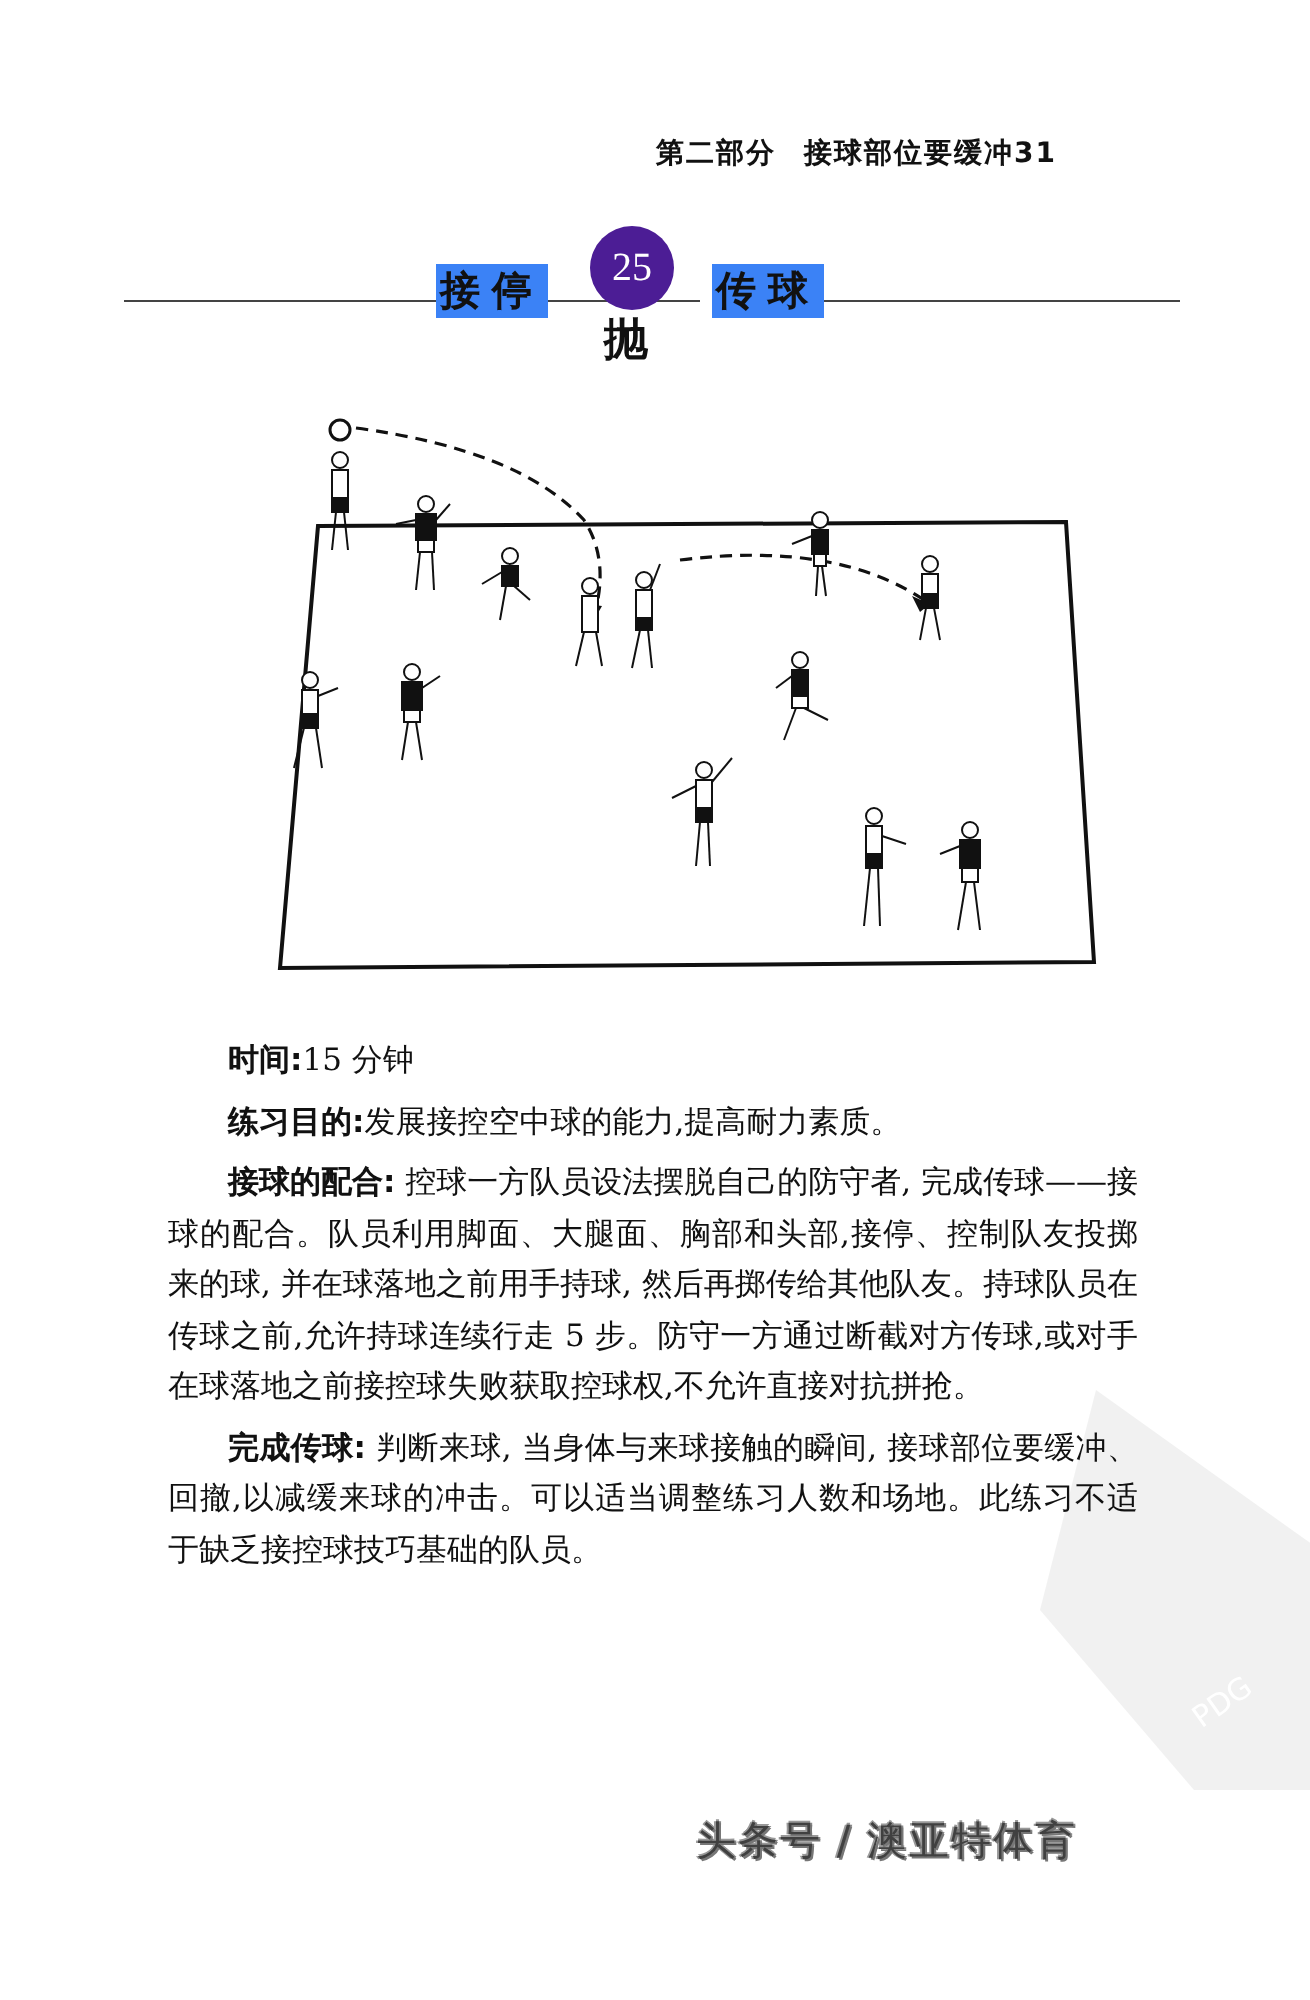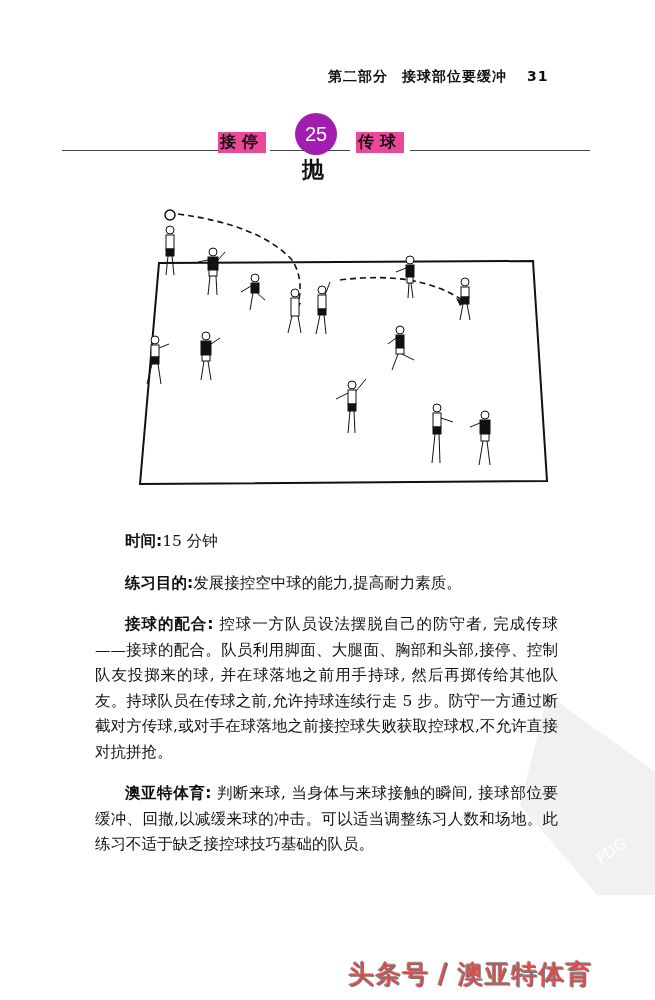--- a/index.html
+++ b/index.html
@@ -5,58 +5,58 @@
     html, body { margin: 0; padding: 0; }
     body {
       width: 655px; height: 1000px; background: #ffffff; position: relative; overflow: hidden;
       font-family: "DejaVu Serif", serif; color: #111;
     }
     .running-header {
       position: absolute; top: 68px; left: 328px; font-family: "DejaVu Sans", sans-serif;
       font-weight: bold; font-size: 14px; letter-spacing: 1px; white-space: nowrap;
     }
     .running-header .sep { display: inline-block; width: 14px; }
-    .running-header .pnum { display: inline-block; margin-left: 20px; }
+    .running-header .pnum { display: inline-block; }
     .title-rule {
       position: absolute; top: 150px; height: 1px; background: #444;
     }
     .title-word {
       position: absolute; top: 132px; font-family: "DejaVu Sans", sans-serif; font-weight: bold;
-      font-size: 16px; letter-spacing: 6px; background: #ec4899; padding: 0 2px;
+      font-size: 20px; letter-spacing: 6px; background: #3b82f6; padding: 0 2px;
     }
     .badge {
       position: absolute; left: 295px; top: 113px; width: 42px; height: 42px; border-radius: 50%;
-      background: #a21caf; color: #fff; font-family: Liberation Sans, sans-serif; font-size: 20px;
+      background: #4c1d95; color: #fff; font-family: Liberation Serif, serif; font-size: 20px;
       display: flex; align-items: center; justify-content: center;
     }
     .badge-sub {
       position: absolute; left: 302px; top: 155px; font-family: "DejaVu Sans", sans-serif;
       font-weight: bold; font-size: 22px;
     }
     .diagram { position: absolute; left: 100px; top: 200px; width: 460px; height: 300px; }
     .body-text {
       position: absolute; left: 79px; top: 513px; width: 495px;
       font-size: 15.5px; line-height: 25.5px;
     }
-    .body-text p { margin: 16px; text-align: justify; }
+    .body-text p { margin: 5px; text-align: justify; }
     .indent { text-indent: 30px; }
     .lbl { font-family: "DejaVu Sans", sans-serif; font-weight: bold; }
     .row-split { display: flex; justify-content: space-between; padding-left: 30px; padding-right: 8px; }
     .watermark {
       position: absolute; left: 520px; top: 695px; width: 140px; height: 200px;
       background: #ececec; opacity: 0.75; clip-path: polygon(20% 0%, 100% 40%, 100% 100%, 55% 100%, 0% 55%);
       z-index: -1;
     }
     .watermark-text {
       position: absolute; left: 595px; top: 842px; transform: rotate(-35deg);
       color: #fff; font-family: "DejaVu Sans", sans-serif; font-size: 15px; z-index: 0;
     }
     .footer-credit {
-      position: absolute; left: 348px; top: 957px; font-family: "DejaVu Sans", sans-serif;
-      font-size: 26px; color: #ef4444; letter-spacing: 1px;
+      position: absolute; left: 348px; top: 907px; font-family: "DejaVu Sans", sans-serif;
+      font-size: 20px; color: #404040; letter-spacing: 1px;
       text-shadow: 1px 1px 0 #777, -1px 0 0 #999, 0 -1px 0 #999, 1px 0 0 #888;
     }
   </style>
 </head>
 <body>
 
 <div class="running-header">
   <span>第二部分</span><span class="sep"></span><span>接球部位要缓冲</span><span class="pnum">31</span>
 </div>
 
@@ -179,19 +179,19 @@
       </g>
   </g>
 </svg>
 
 <div class="body-text">
   <p class="row-split">
     <span><span class="lbl">时间:</span><span>15 分钟</span></span>
   </p>
   <p class="indent"><span class="lbl">练习目的:</span><span>发展接控空中球的能力,提高耐力素质。</span></p>
   <p class="indent"><span class="lbl">接球的配合:</span><span> 控球一方队员设法摆脱自己的防守者, 完成传球——接球的配合。队员利用脚面、大腿面、胸部和头部,接停、控制队友投掷来的球, 并在球落地之前用手持球, 然后再掷传给其他队友。持球队员在传球之前,允许持球连续行走 5 步。防守一方通过断截对方传球,或对手在球落地之前接控球失败获取控球权,不允许直接对抗拼抢。</span></p>
-  <p class="indent"><span class="lbl">澳亚特体育:</span><span> 判断来球, 当身体与来球接触的瞬间, 接球部位要缓冲、回撤,以减缓来球的冲击。可以适当调整练习人数和场地。此练习不适于缺乏接控球技巧基础的队员。</span></p>
+  <p class="indent"><span class="lbl">完成传球:</span><span> 判断来球, 当身体与来球接触的瞬间, 接球部位要缓冲、回撤,以减缓来球的冲击。可以适当调整练习人数和场地。此练习不适于缺乏接控球技巧基础的队员。</span></p>
 </div>
 
 <div class="watermark"></div>
 <div class="watermark-text">PDG</div>
 
 <div class="footer-credit">头条号 / 澳亚特体育</div>
 
 </body></html>

